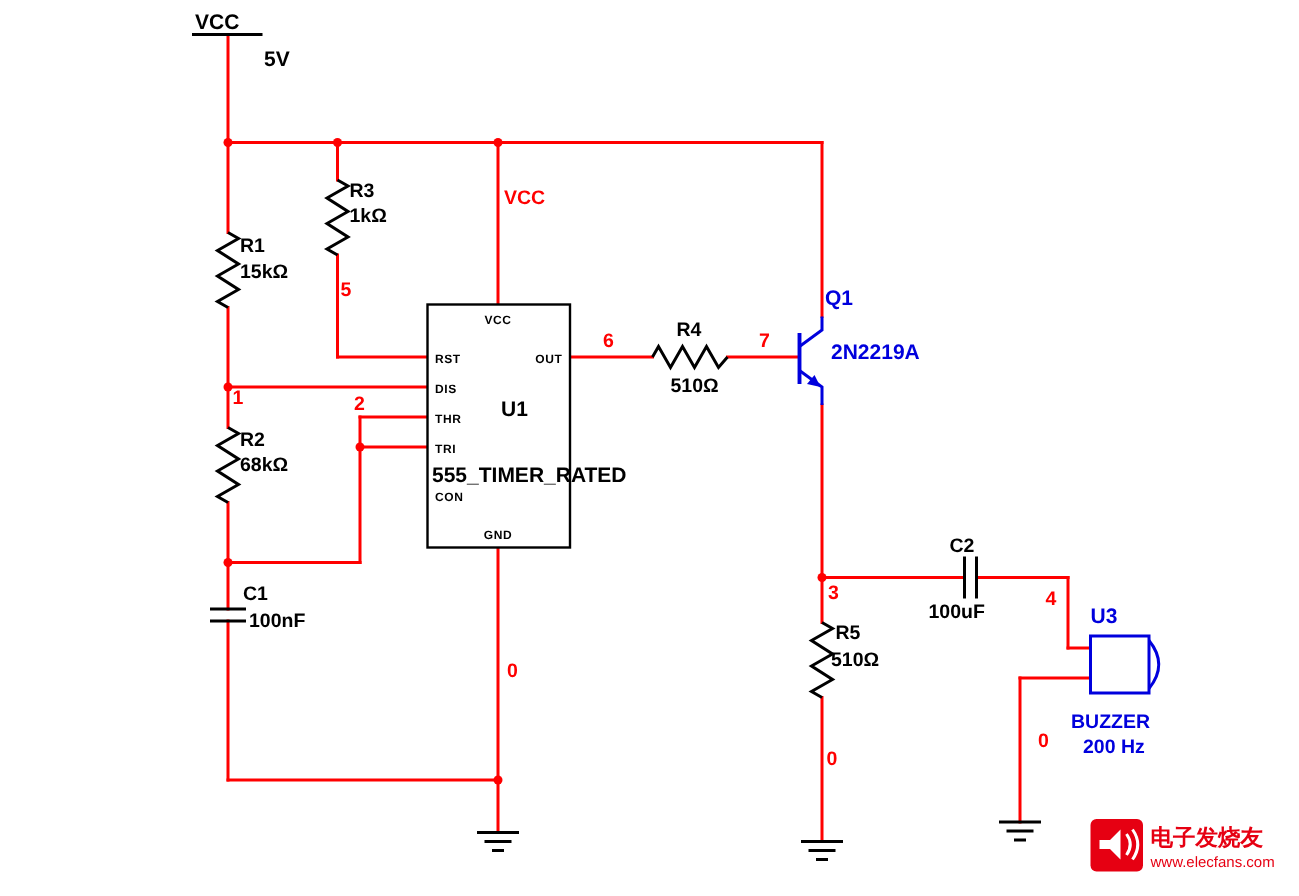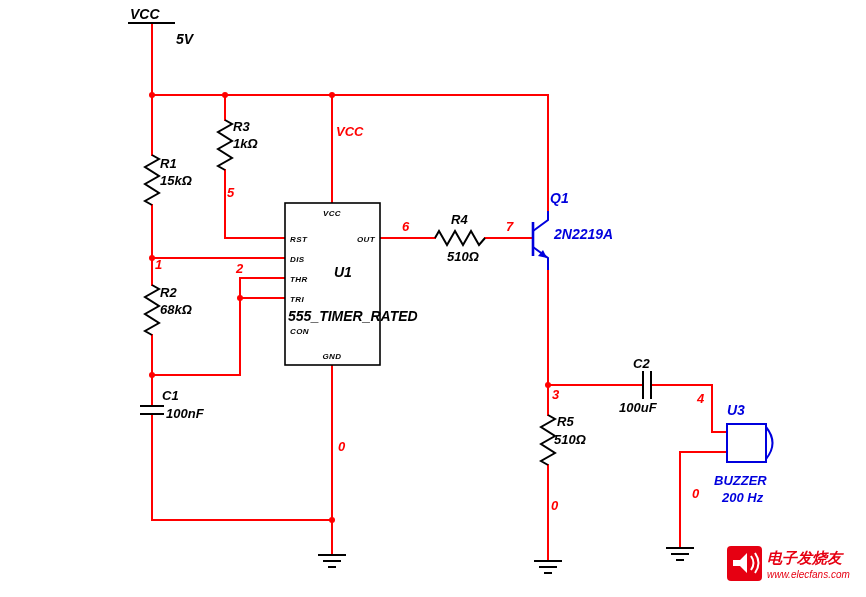--- a/index.html
+++ b/index.html
@@ -1,17 +1,17 @@
 <!DOCTYPE html>
 <html style="--bg: #ffffff; --wire: #ff0000; --net: #ff0000; --comp: #000000; --semi: #0000dd; --brand: #e60012;"><head>
 <meta charset="utf-8">
 <style>
   * { margin:0; padding:0; box-sizing:border-box; }
   html,body { background:#ffffff; font-family:"Liberation Sans", sans-serif; }
-  .canvas { position:relative; width:866px; height:597px; background:var(--bg,#ffffff); overflow:hidden;font-style:italic; }
+  .canvas { position:relative; width:866px; height:597px; background:var(--bg,#ffffff); overflow:hidden; }
   svg { display:block; }
   svg text { user-select:none; }
   .wire   { stroke:var(--wire,#ff0000); stroke-width:2; fill:none; stroke-linecap:square; }
   .comp   { stroke:var(--comp,#000000); stroke-width:2; fill:none; stroke-linejoin:miter; }
   .box    { stroke:var(--comp,#000000); stroke-width:1.6; fill:#ffffff; }
   .semi   { stroke:var(--semi,#0000dd); stroke-width:2; fill:none; }
   .semib  { stroke:var(--semi,#0000dd); stroke-width:2.6; fill:none; }
   .semifill { fill:var(--semi,#0000dd); stroke:none; }
   .dot    { fill:var(--wire,#ff0000); stroke:none; }
   .lbl    { font-family:"Liberation Sans",sans-serif; font-weight:bold; font-size:13px; fill:var(--comp,#000000); }

